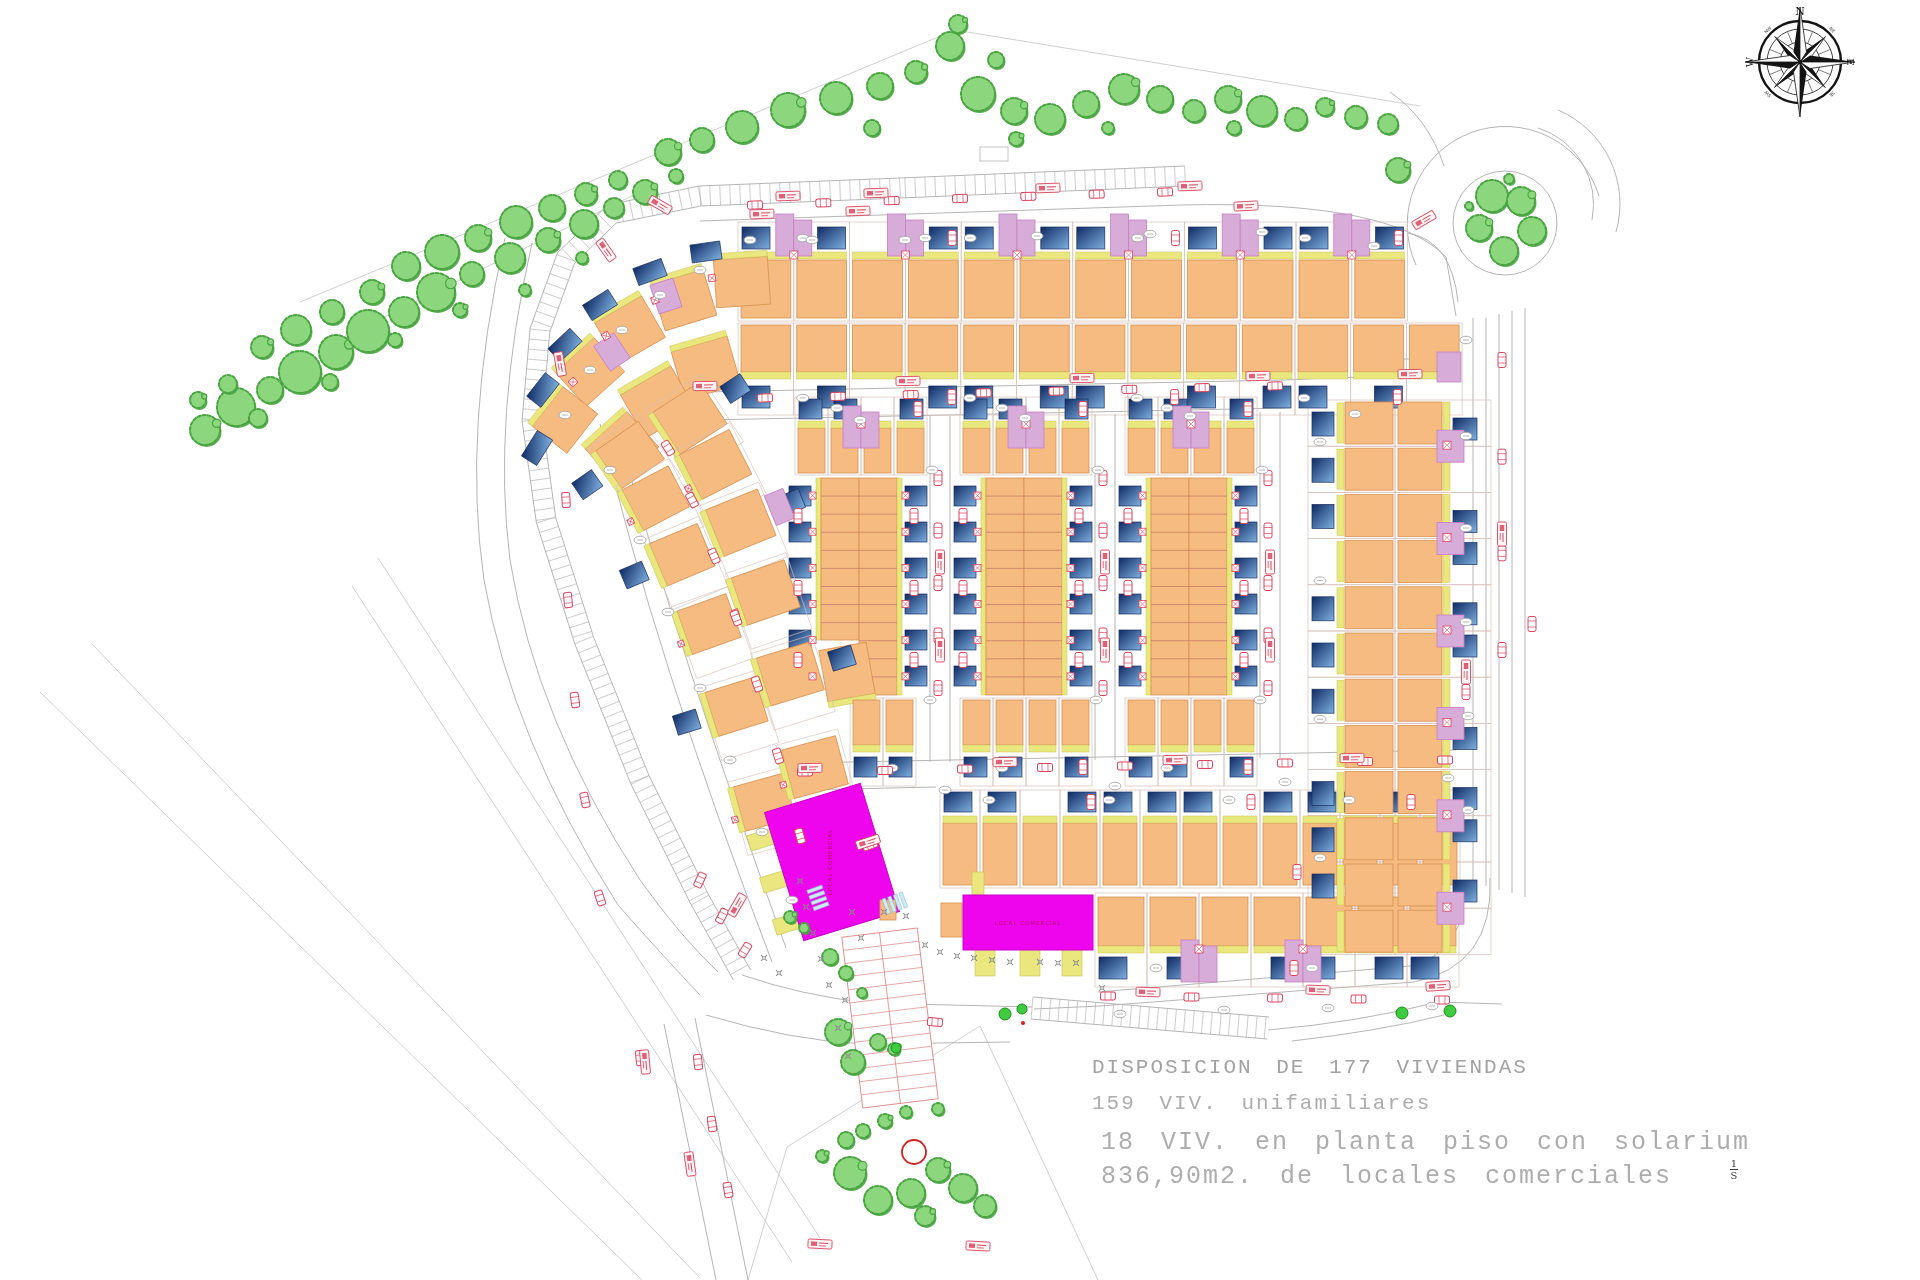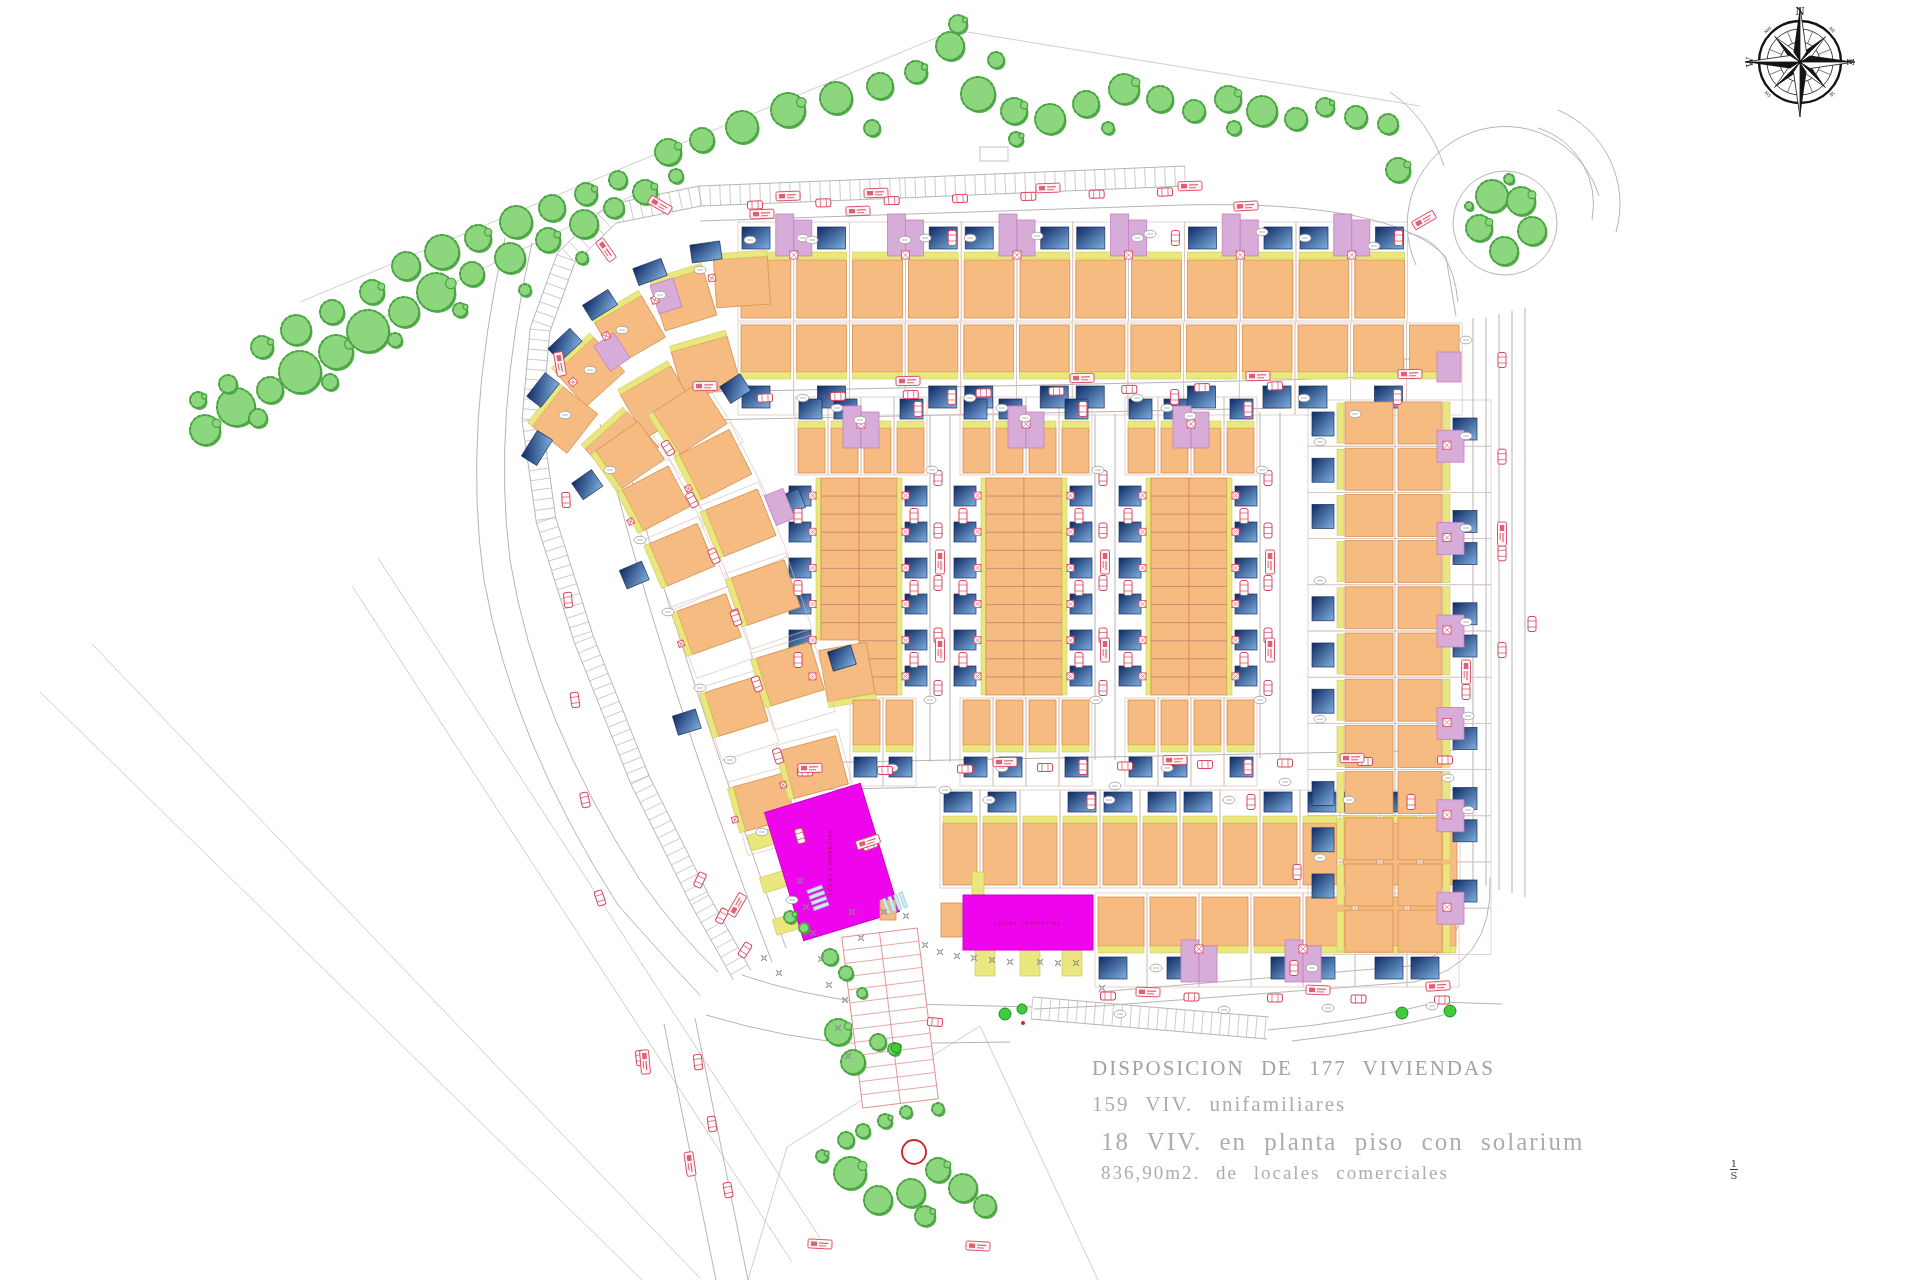--- a/index.html
+++ b/index.html
@@ -1,24 +1,24 @@
 <!DOCTYPE html>
 <html><head>
 <meta charset="utf-8">
 <style>
   html,body{margin:0;padding:0;background:#fff;}
   .stage{position:relative;width:1920px;height:1280px;background:#fff;overflow:hidden;
          font-family:"DejaVu Sans",sans-serif;}
   svg{position:absolute;left:0;top:0;}
   .titleblock div{position:absolute;color:#adadad;white-space:nowrap;
-    font-family:Liberation Serif, serif;font-weight:400;}
+    font-family:Liberation Mono, monospace;font-weight:400;}
   .t1{left:1092px;top:1056px;font-size:21px;letter-spacing:2px;word-spacing:9px;color:#a2a2a2!important;}
   .t2{left:1092px;top:1092px;font-size:21px;letter-spacing:2px;word-spacing:9px;}
   .t3{left:1101px;top:1128px;font-size:25px;letter-spacing:2px;word-spacing:9px;}
-  .t4{left:1101px;top:1162px;font-size:19px;letter-spacing:2px;word-spacing:9px;}
+  .t4{left:1101px;top:1162px;font-size:25px;letter-spacing:2px;word-spacing:9px;}
   .scalenote{position:absolute;left:1724px;top:1158px;width:20px;text-align:center;
     color:#3a3a3a;font-family:"DejaVu Serif",serif;font-size:10px;line-height:11px;}
   .scalenote .bar{border-top:1px solid #3a3a3a;width:8px;margin:0 auto;}
 </style>
 </head>
 <body>
 
 <div class="stage">
   <svg id="plan-svg" width="1920" height="1280" viewBox="0 0 1920 1280">
       <defs>

